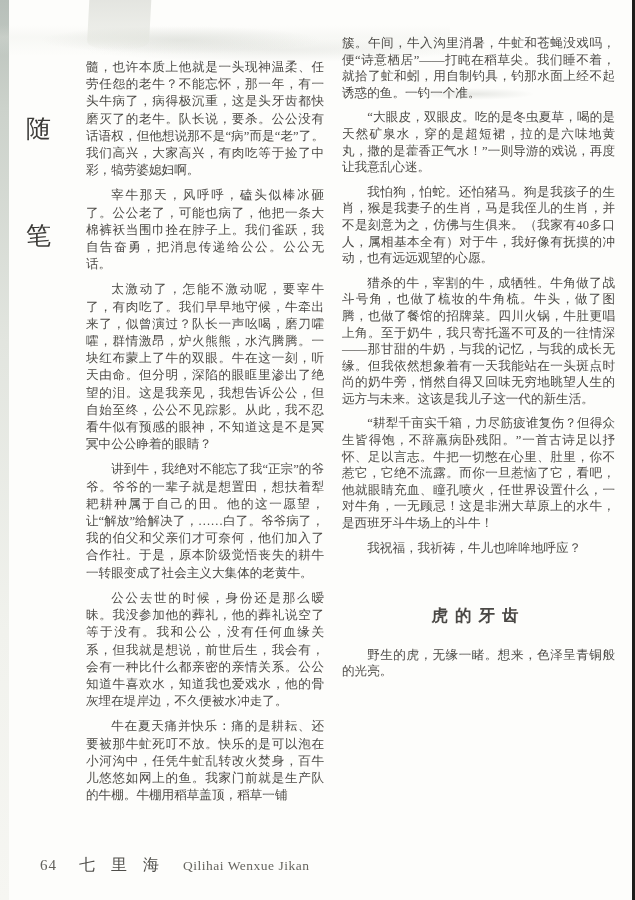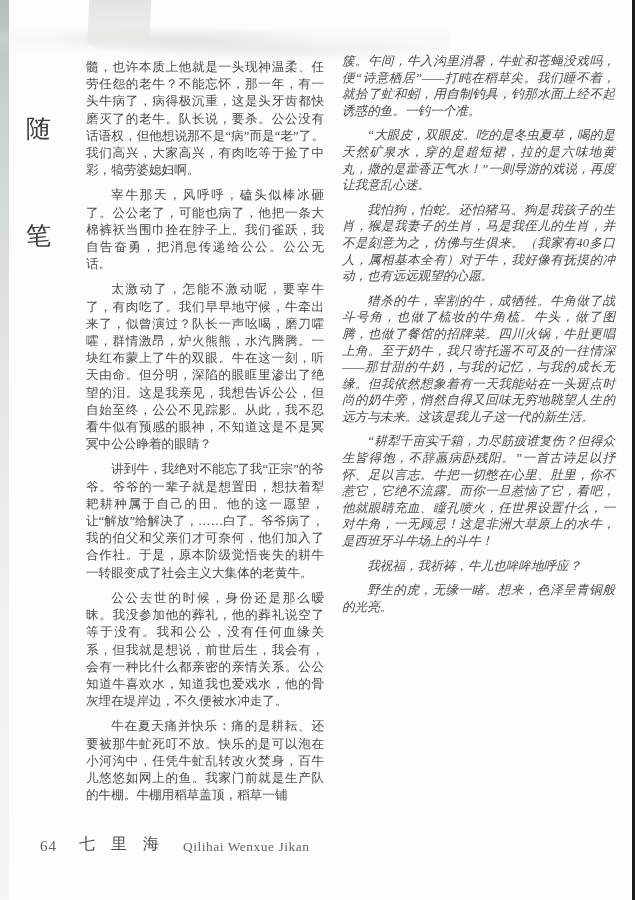--- a/index.html
+++ b/index.html
@@ -46,32 +46,32 @@
   }
   .side-char-1{top:112px;}
   .side-char-2{top:219px;}
   
   .col{
     position:absolute;text-align:justify;color:#4c4a46;
   }
   .col p{margin:8px;text-indent:2em;}
   .col p.cont{text-indent:0;}
   .col-left{left:78px;top:51px;width:254px;font-size:12.6px;line-height:17.2px;}
-  .col-right{left:334px;top:45px;width:289px;font-size:12.6px;line-height:16.6px;font-style:italic;}
+  .col-right{left:334px;top:27px;width:289px;font-size:12.6px;line-height:16.6px;}
   .section-heading{
     margin:52px 0 22px 0;text-align:center;text-indent:0;
     font-size:16.5px;font-weight:600;letter-spacing:7px;color:#4a4845;
   }
   
   .footer{
-    position:absolute;left:40px;top:824px;width:560px;
-    display:flex;align-items:flex-end;color:#5a5954;
+    position:absolute;left:40px;top:855px;width:560px;
+    display:flex;align-items:center;color:#5a5954;
   }
   .footer .page-num{font-size:15px;letter-spacing:1px;color:#62615c;}
-  .footer .journal-cn{margin-left:22px;font-size:16px;letter-spacing:16px;color:#4e4d49;margin-top:10px;}
+  .footer .journal-cn{margin-left:22px;font-size:16px;letter-spacing:16px;color:#4e4d49;}
   .footer .journal-py{margin-left:8px;font-size:13.5px;color:#66655f;letter-spacing:0.5px;}
 </style>
 </head>
 <body>
 
 <div class="page">
 
   <div class="scan-strip"></div>
   <div class="faded-photo"></div>
   <div class="faded-tower"></div>
@@ -91,20 +91,21 @@
   </div>
 
   <div class="col col-right">
     <p class="cont">簇。午间，牛入沟里消暑，牛虻和苍蝇没戏吗，便“诗意栖居”——打盹在稻草尖。我们睡不着，就拾了虻和蚓，用自制钓具，钓那水面上经不起诱惑的鱼。一钓一个准。</p>
     <p>“大眼皮，双眼皮。吃的是冬虫夏草，喝的是天然矿泉水，穿的是超短裙，拉的是六味地黄丸，撒的是藿香正气水！”一则导游的戏说，再度让我意乱心迷。</p>
     <p>我怕狗，怕蛇。还怕猪马。狗是我孩子的生肖，猴是我妻子的生肖，马是我侄儿的生肖，并不是刻意为之，仿佛与生俱来。（我家有40多口人，属相基本全有）对于牛，我好像有抚摸的冲动，也有远远观望的心愿。</p>
     <p>猎杀的牛，宰割的牛，成牺牲。牛角做了战斗号角，也做了梳妆的牛角梳。牛头，做了图腾，也做了餐馆的招牌菜。四川火锅，牛肚更唱上角。至于奶牛，我只寄托遥不可及的一往情深——那甘甜的牛奶，与我的记忆，与我的成长无缘。但我依然想象着有一天我能站在一头斑点时尚的奶牛旁，悄然自得又回味无穷地眺望人生的远方与未来。这该是我儿子这一代的新生活。</p>
     <p>“耕犁千亩实千箱，力尽筋疲谁复伤？但得众生皆得饱，不辞羸病卧残阳。”一首古诗足以抒怀、足以言志。牛把一切憋在心里、肚里，你不惹它，它绝不流露。而你一旦惹恼了它，看吧，他就眼睛充血、瞳孔喷火，任世界设置什么，一对牛角，一无顾忌！这是非洲大草原上的水牛，是西班牙斗牛场上的斗牛！</p>
     <p>我祝福，我祈祷，牛儿也哞哞地呼应？</p>
 
+    <h3 class="section-heading">虎的牙齿</h3>
 
     <p>野生的虎，无缘一睹。想来，色泽呈青铜般的光亮。</p>
   </div>
 
   <div class="footer">
     <span class="page-num">64</span>
     <span class="journal-cn">七里海</span>
     <span class="journal-py">Qilihai Wenxue Jikan</span>
   </div>
 

